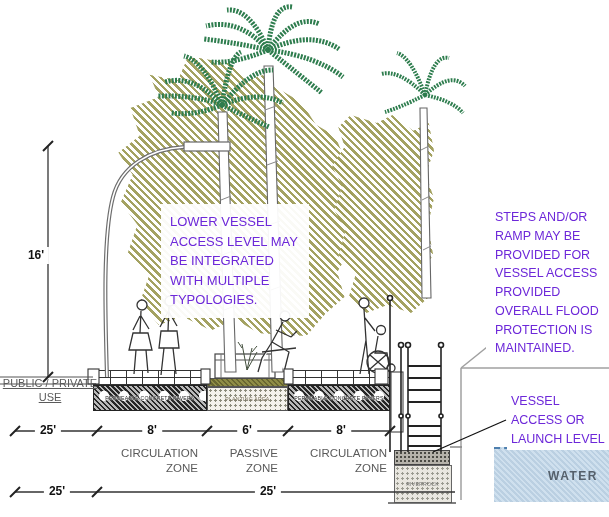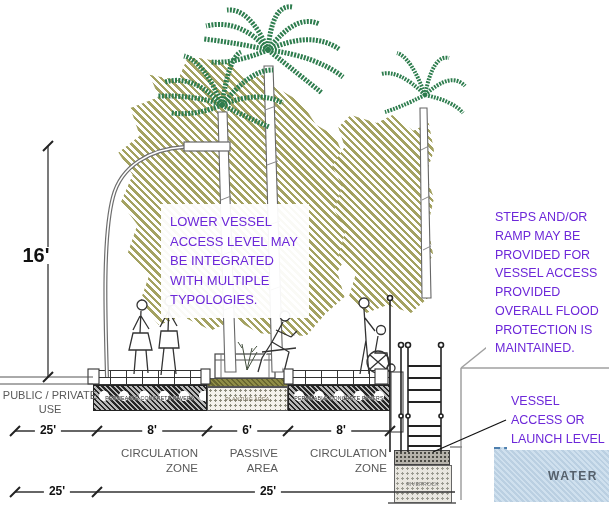--- a/index.html
+++ b/index.html
@@ -243,27 +243,27 @@
         <line x1="92" y1="497" x2="102" y2="487"></line>
       <line x1="43" y1="151" x2="53" y2="141"></line>
         <line x1="43" y1="382" x2="53" y2="372"></line>
     </g>
   </svg>
 
   <div class="note" style="left:161px;top:204px;width:130px;">LOWER VESSEL ACCESS LEVEL MAY BE INTEGRATED WITH MULTIPLE TYPOLOGIES.</div>
   <div class="note note-right" style="left:486px;top:200px;width:122px;">STEPS AND/OR RAMP MAY BE PROVIDED FOR VESSEL ACCESS PROVIDED OVERALL FLOOD PROTECTION IS MAINTAINED.</div>
   <div class="note note-right" style="left:507px;top:390px;width:102px;padding:2px 4px;">VESSEL ACCESS OR LAUNCH LEVEL</div>
 
-  <div class="dim" style="left:36px;top:247px;font-size:20px;">16'</div>
+  <div class="dim" style="left:36px;top:247px;font-size:12px;">16'</div>
   <div class="dim" style="left:48px;top:422px;">25'</div>
   <div class="dim" style="left:152px;top:422px;">8'</div>
   <div class="dim" style="left:247px;top:422px;">6'</div>
   <div class="dim" style="left:341px;top:422px;">8'</div>
   <div class="dim" style="left:57px;top:483px;">25'</div>
   <div class="dim" style="left:268px;top:483px;">25'</div>
 
   <div class="zone" style="left:152px;top:446px;width:92px;">CIRCULATION ZONE</div>
-  <div class="zone" style="left:247px;top:446px;width:62px;">PASSIVE AREA</div>
+  <div class="zone" style="left:247px;top:446px;width:62px;">PASSIVE ZONE</div>
   <div class="zone" style="left:341px;top:446px;width:92px;">CIRCULATION ZONE</div>
 
-  <div class="grayside" style="left:0px;top:388px;width:100px;">PUBLIC / PRIVATE USE</div>
+  <div class="grayside" style="left:0px;top:376px;width:100px;text-decoration:underline;">PUBLIC / PRIVATE USE</div>
 
 </div>
 
 </body></html>

